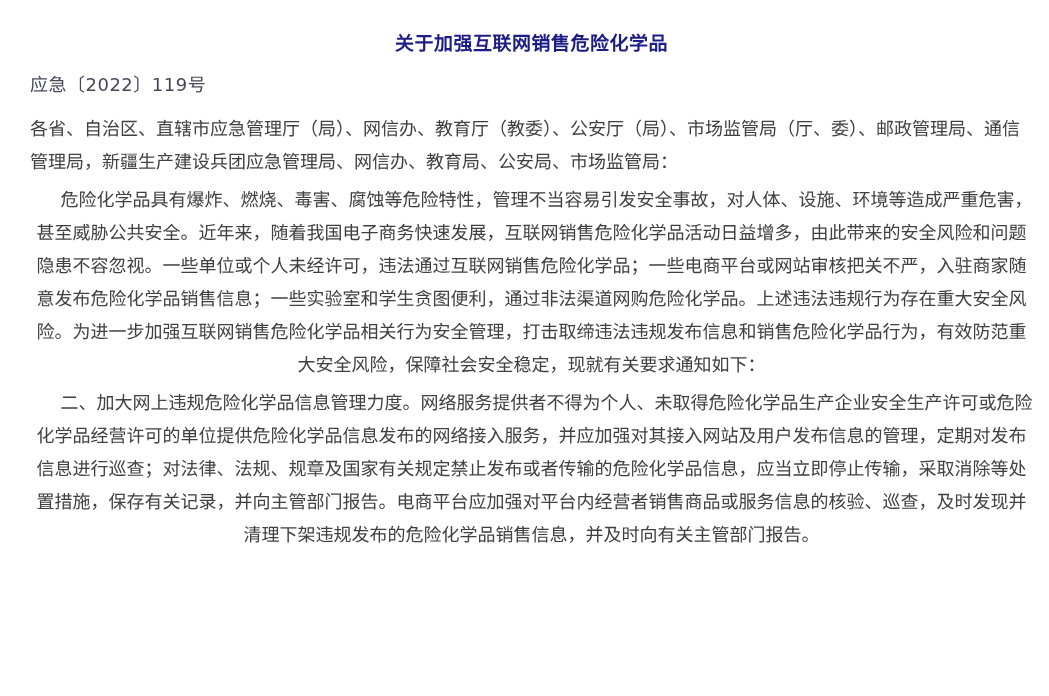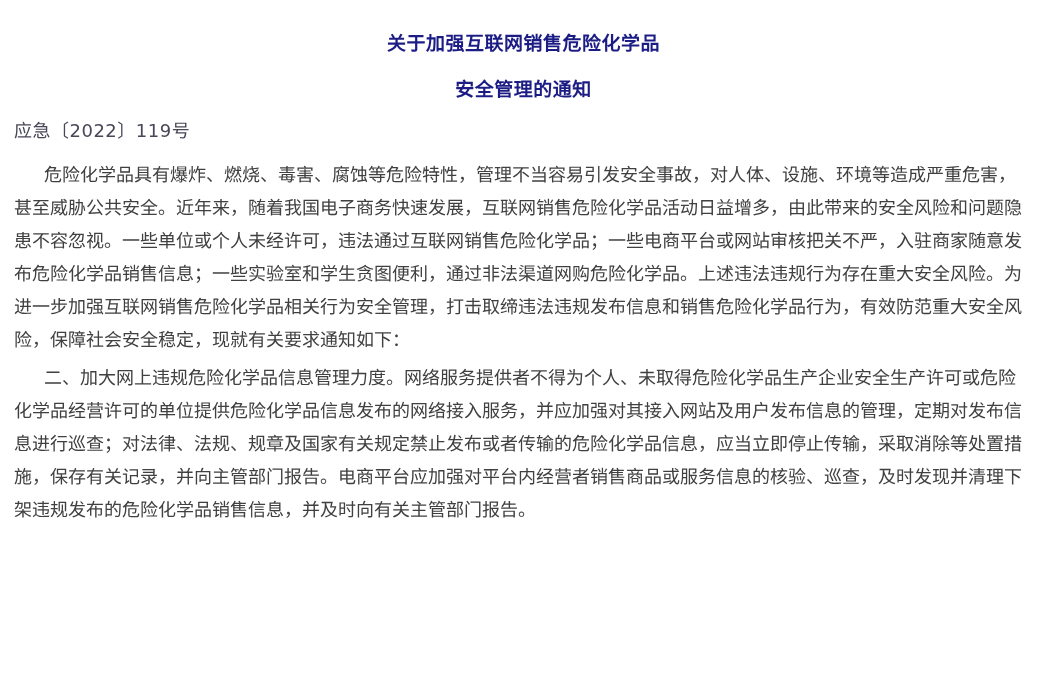--- a/index.html
+++ b/index.html
@@ -16,21 +16,21 @@
   body {
     width: 1049px;
     height: 696px;
     overflow: hidden;
     background: var(--background);
     font-family: "DejaVu Sans", "Liberation Sans", sans-serif;
   }
   .page {
     width: 100%;
     height: 100%;
-    padding: 32px 16px 0 14px;
+    padding: 32px 16px 0 30px;
   }
   .title {
     margin: 0;
     text-align: center;
     font-size: 19px;
     font-weight: bold;
     line-height: 22px;
     color: var(--title_color);
     letter-spacing: 0.5px;
   }
@@ -50,29 +50,30 @@
     font-size: 18px;
     line-height: 33px;
     text-align: left;
   }
   .body-text p {
     margin: 0;
     text-indent: 30px;
   }
   .body-text p + p {
     margin-top: 5px;
+    text-align: center;
   }
   .body-text p.no-indent {
     text-indent: 0;
   }
 </style>
 </head>
 <body>
 
 <div class="page">
   <h1 class="title line1">关于加强互联网销售危险化学品</h1>
-  <h1 class="title line2">安全管理的通知</h1>
   <div class="doc-number">应急〔2022〕119号</div>
   <div class="body-text">
+    <p class="no-indent">各省、自治区、直辖市应急管理厅（局）、网信办、教育厅（教委）、公安厅（局）、市场监管局（厅、委）、邮政管理局、通信管理局，新疆生产建设兵团应急管理局、网信办、教育局、公安局、市场监管局：</p>
     <p>危险化学品具有爆炸、燃烧、毒害、腐蚀等危险特性，管理不当容易引发安全事故，对人体、设施、环境等造成严重危害，甚至威胁公共安全。近年来，随着我国电子商务快速发展，互联网销售危险化学品活动日益增多，由此带来的安全风险和问题隐患不容忽视。一些单位或个人未经许可，违法通过互联网销售危险化学品；一些电商平台或网站审核把关不严，入驻商家随意发布危险化学品销售信息；一些实验室和学生贪图便利，通过非法渠道网购危险化学品。上述违法违规行为存在重大安全风险。为进一步加强互联网销售危险化学品相关行为安全管理，打击取缔违法违规发布信息和销售危险化学品行为，有效防范重大安全风险，保障社会安全稳定，现就有关要求通知如下：</p>
     <p>二、加大网上违规危险化学品信息管理力度。网络服务提供者不得为个人、未取得危险化学品生产企业安全生产许可或危险化学品经营许可的单位提供危险化学品信息发布的网络接入服务，并应加强对其接入网站及用户发布信息的管理，定期对发布信息进行巡查；对法律、法规、规章及国家有关规定禁止发布或者传输的危险化学品信息，应当立即停止传输，采取消除等处置措施，保存有关记录，并向主管部门报告。电商平台应加强对平台内经营者销售商品或服务信息的核验、巡查，及时发现并清理下架违规发布的危险化学品销售信息，并及时向有关主管部门报告。</p>
   </div>
 </div>
 
 </body></html>

